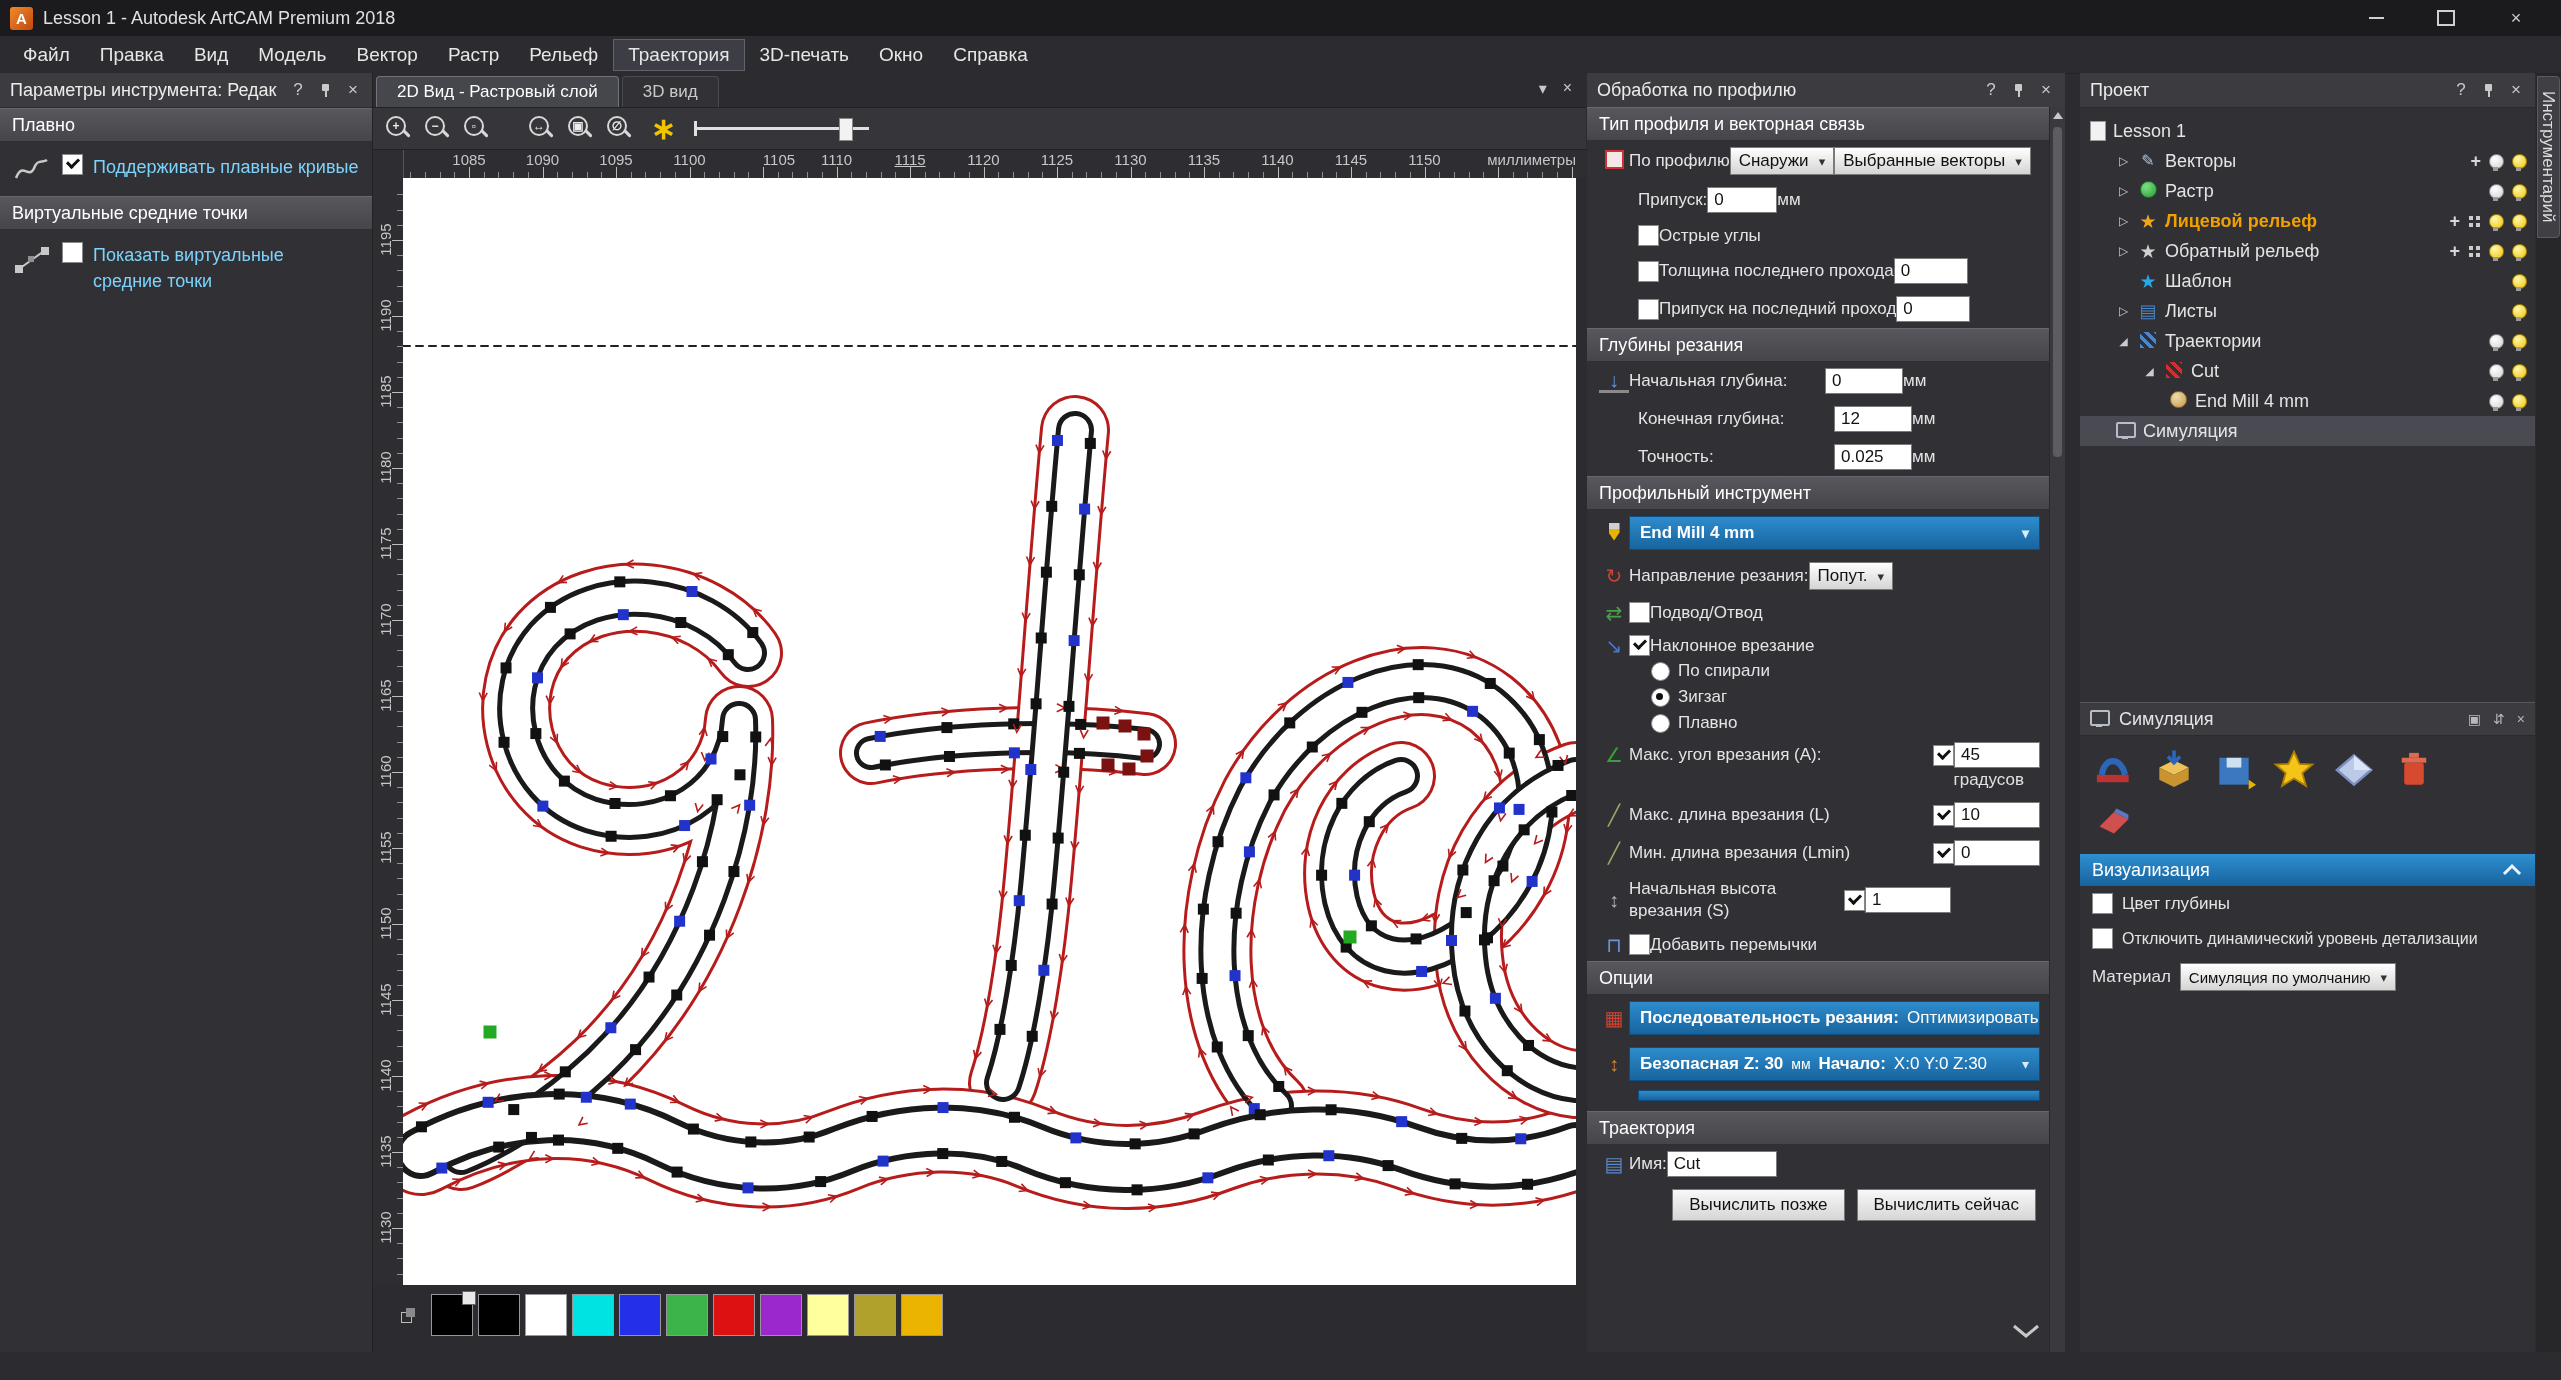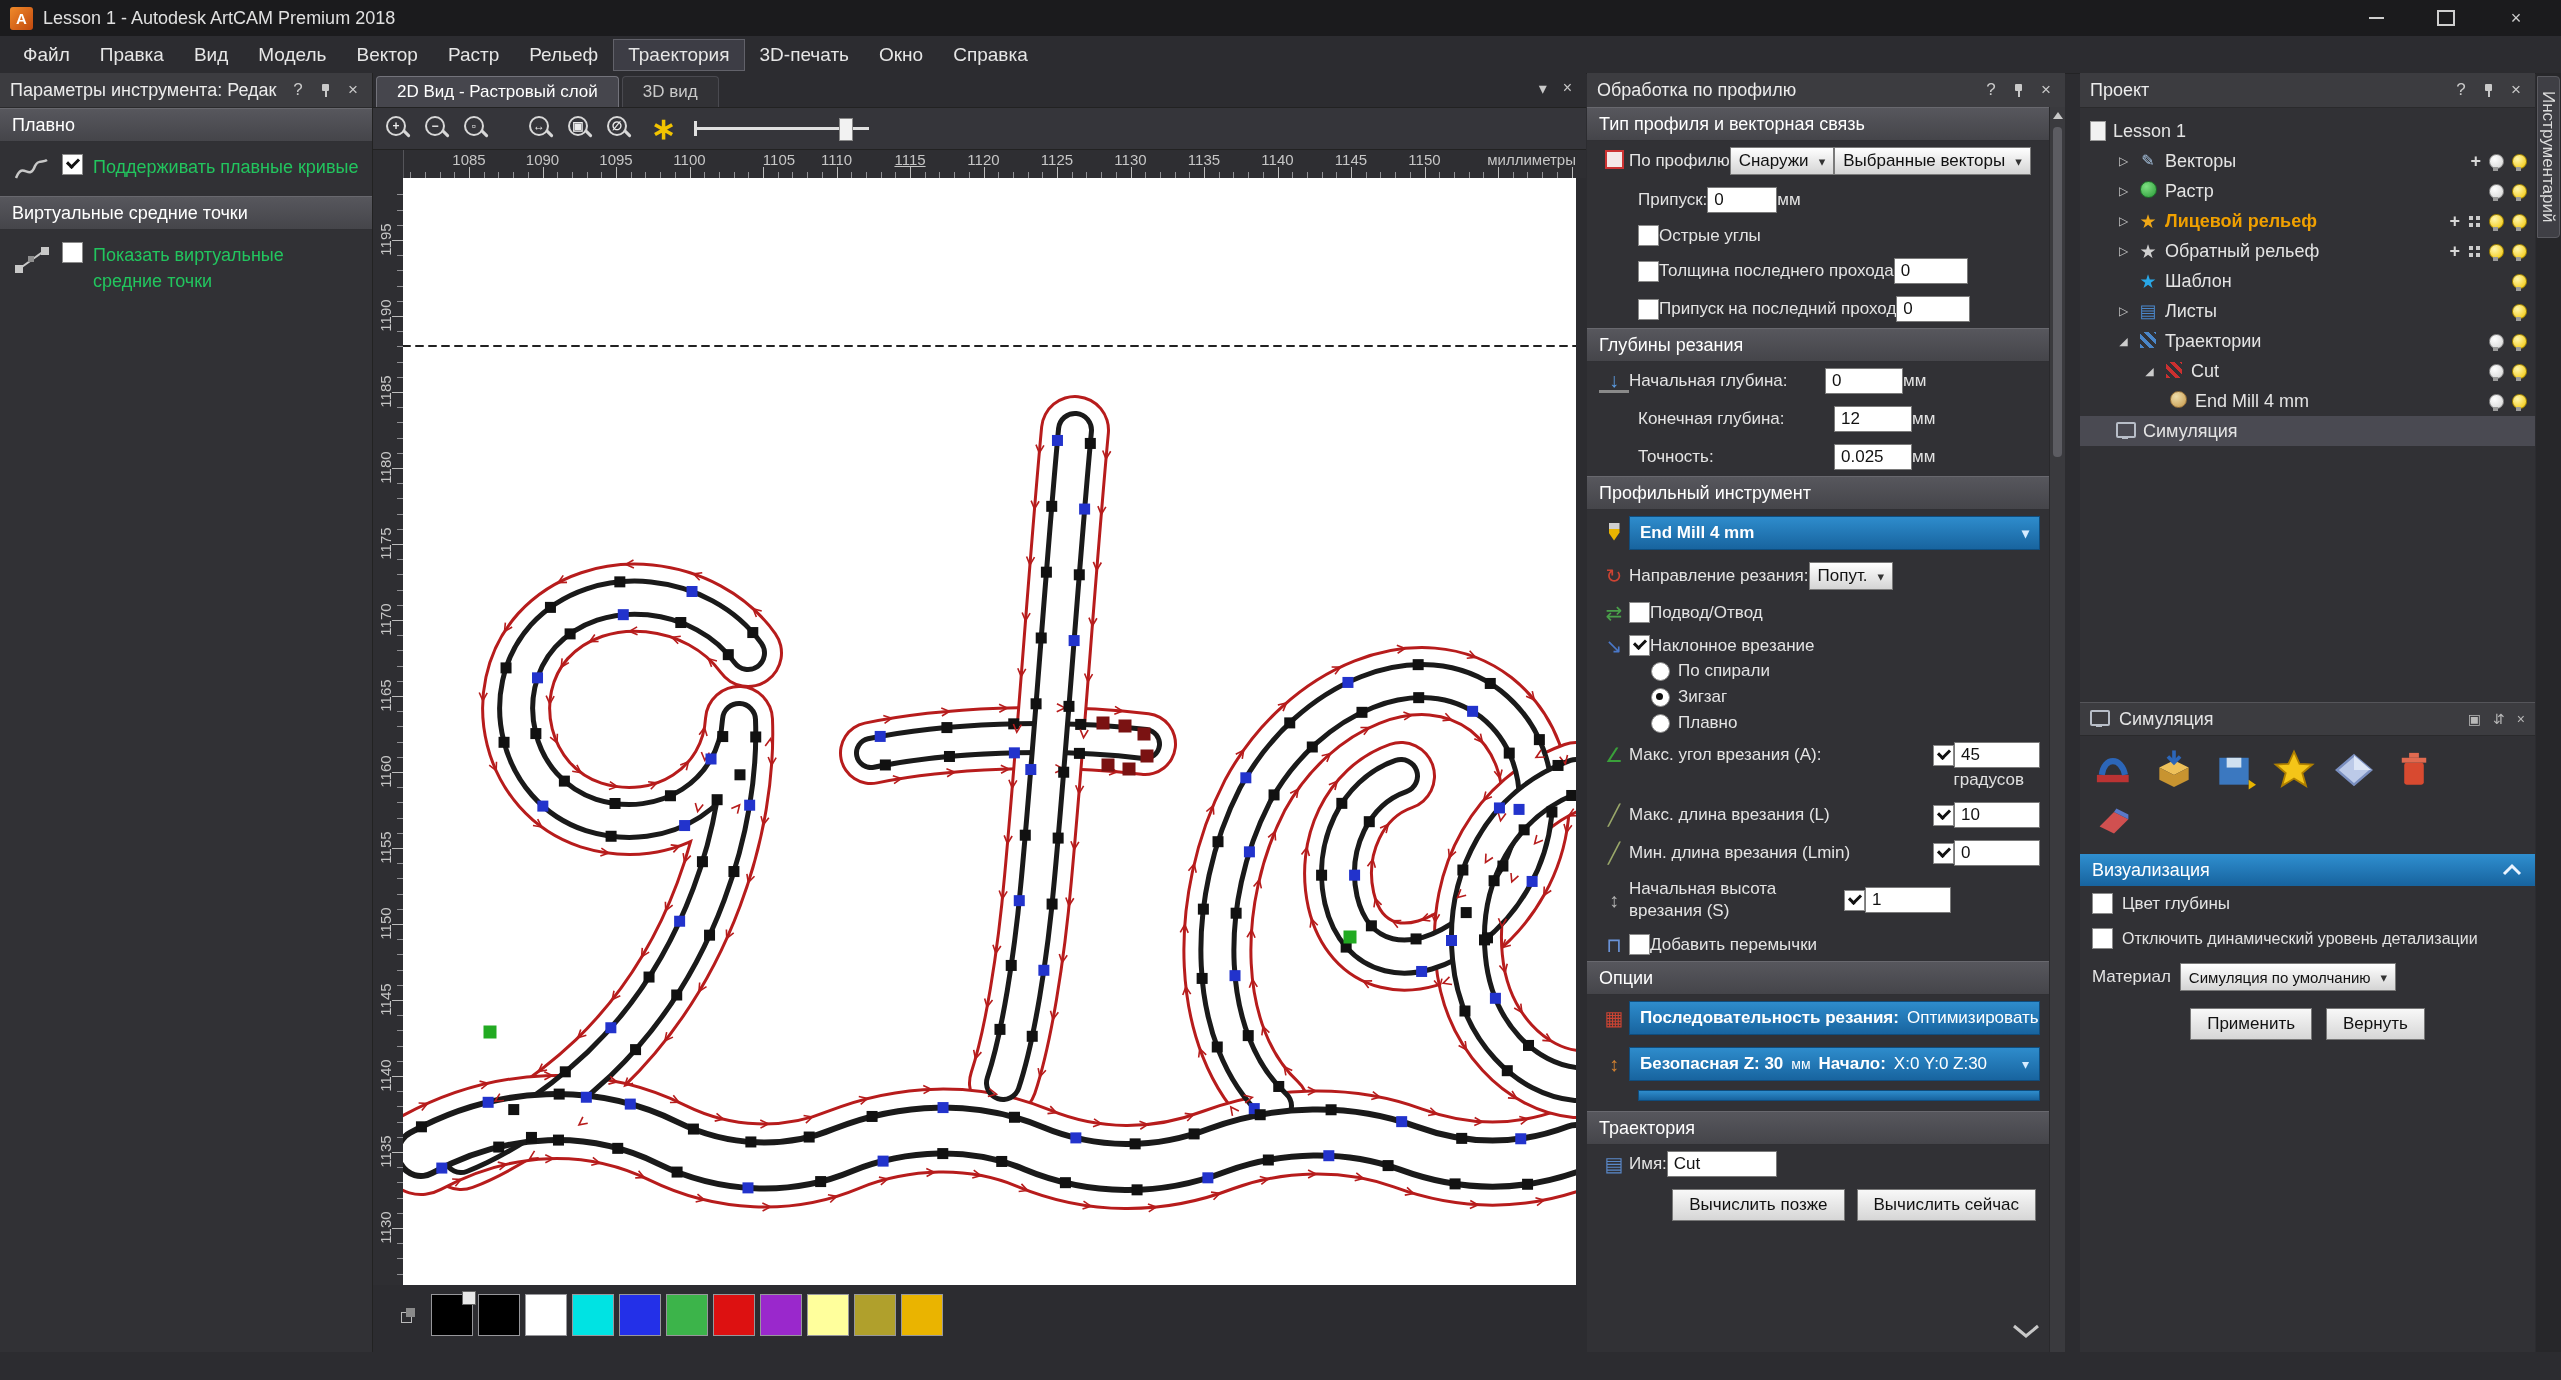--- a/index.html
+++ b/index.html
@@ -41,21 +41,21 @@
   .bb{flex:1;height:32px;background:linear-gradient(#2e8ccc,#18649f);border:1px solid #0f4d7e;display:flex;align-items:center;padding:0 10px;gap:8px;color:#fff;font-size:17px;white-space:nowrap;overflow:hidden}
   .bb .da{margin-left:auto;color:#d7ecff;font-size:14px}
   .bulb{width:13px;height:13px;border-radius:50%;background:radial-gradient(circle at 35% 30%,#fff7b0,#f2c400);border:1px solid #a98a00;position:relative;flex:none}
   .bulb::after{content:"";position:absolute;left:3px;top:12px;width:5px;height:4px;background:#9a9a9a}
   .bulb.dim{background:radial-gradient(circle at 35% 30%,#ffffff,#d2d2d2);border-color:#8f8f8f}
   .gridic{position:relative;width:13px;height:13px;flex:none}
   .gridic::before{content:"";position:absolute;left:1px;top:1px;width:4px;height:4px;background:#ccc;box-shadow:7px 0 #ccc,0 7px #ccc,7px 7px #ccc}
   
   .lrow{display:flex;align-items:flex-start;gap:10px;padding:12px 12px}
   .lrow .lic{width:40px;flex:none;display:flex;justify-content:center;padding-top:2px}
-  .lrow label{font-size:18px;color:#22c55e;line-height:1.45}
+  .lrow label{font-size:18px;color:#7dd3fc;line-height:1.45}
   
   .tabrow{height:34px;display:flex;align-items:flex-end;gap:3px;padding-left:3px;position:relative}
   .vtab{height:30px;display:flex;align-items:center;padding:0 20px;font-size:17px;color:#c9c9c9;background:#323236;border:1px solid #4a4a50;border-bottom:none;border-radius:4px 4px 0 0}
   .vtab.active{background:#46464d;color:#fff;border-color:#73737b}
   .tabicons{position:absolute;right:14px;top:6px;display:flex;gap:16px;color:#c9c9c9;font-size:16px}
   .toolrow{height:41px;background:#35353a;border-top:1px solid #222;border-bottom:1px solid #222;display:flex;align-items:center;gap:12px;padding:0 12px}
   .mag{position:relative;width:27px;height:27px;flex:none}
   .mag .lens{position:absolute;left:1px;top:1px;width:16px;height:16px;border:2.5px solid #d8d8d8;border-radius:50%;display:flex;align-items:center;justify-content:center;font-size:12px;color:#ececec;font-weight:bold}
   .mag::after{content:"";position:absolute;left:17px;top:17px;width:9px;height:3px;background:#d8d8d8;transform:rotate(45deg);border-radius:2px}
   .tsep{width:14px}
@@ -1161,24 +1161,20 @@
       <span class="chk"></span>
       <span style="font-size:16px">Отключить динамический уровень детализации</span>
     </div>
     <div class="vrow">
       <span>Материал</span>
       <span class="dd" style="font-size:15px">
           <span>Симуляция по умолчанию</span>
           <span class="da">▾</span>
         </span>
     </div>
-    <div class="vbtns">
-      <button class="btn">Применить</button>
-      <button class="btn">Вернуть</button>
-    </div>
   </div>
 
   <div class="vstrip">
     <div class="vtoolbox">Инструментарий</div>
   </div>
 
 
 </div>
 
 </body></html>

